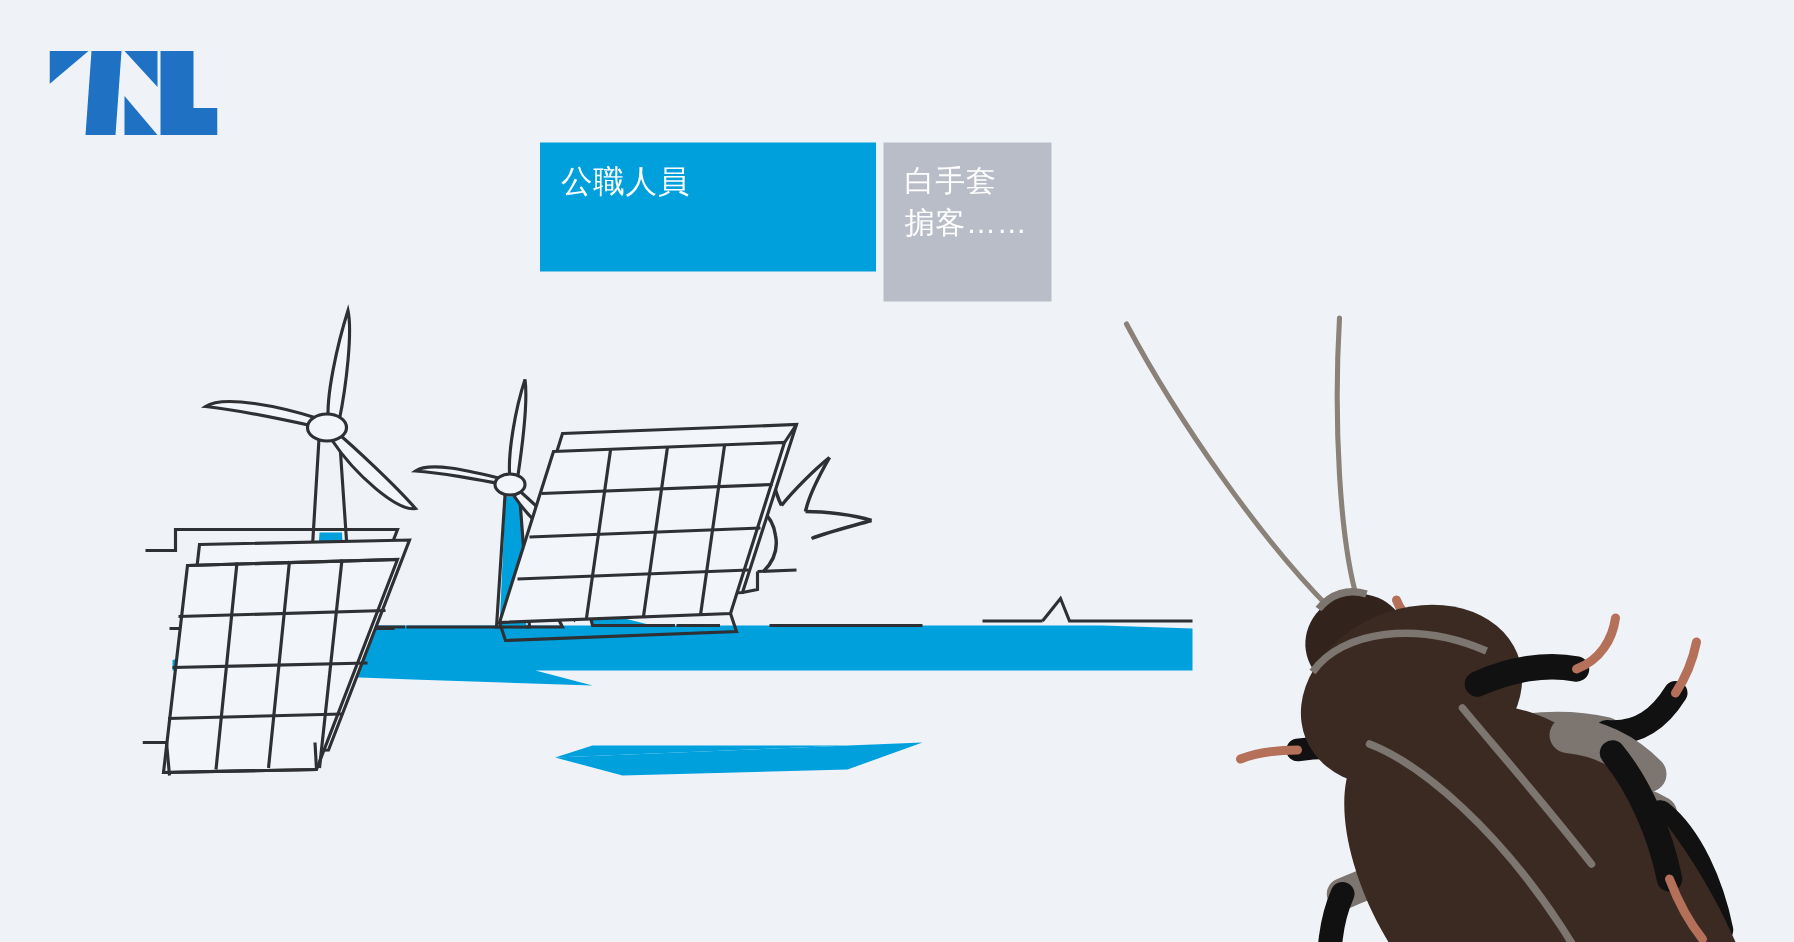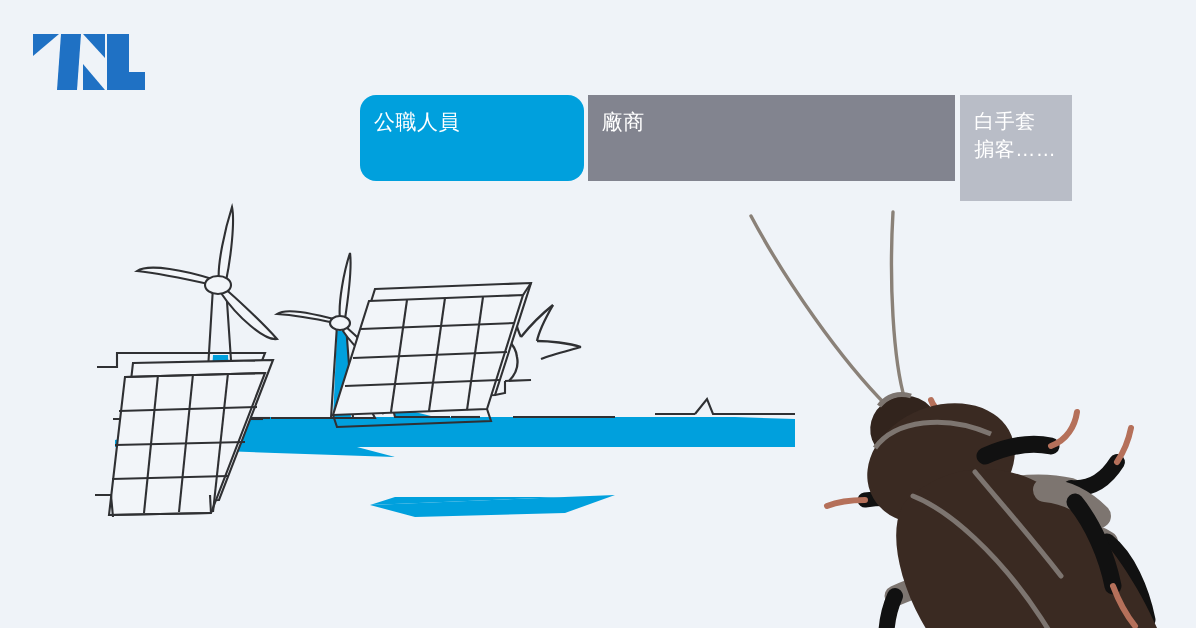--- a/index.html
+++ b/index.html
@@ -99,25 +99,22 @@
       <polygon points="28,0 48,0 44,56 24,56" fill="#1f71c4"></polygon>
 
       <polygon points="50,0 72,0 72,24" fill="#1f71c4"></polygon>
       <polygon points="50,30 72,56 50,56" fill="#1f71c4"></polygon>
 
       <polygon points="74,0 96,0 96,38 112,38 112,56 74,56" fill="#1f71c4"></polygon>
     </svg>
   </div>
 
   <div id="bar-chart">
-    <div class="bar-seg" id="seg-0" style="background: rgb(0, 160, 221); width: 224px; height: 86px; border-radius: 16px;">
+    <div class="bar-seg" id="seg-0" style="background: rgb(0, 160, 221); width: 224px; height: 86px;">
       <span class="seg-label">公職人員</span>
-    </div>
-    <div class="bar-seg" id="seg-1" style="background: rgb(130, 132, 143); width: 368px; height: 86px;">
-      <span class="seg-label">廠商</span>
     </div>
     <div class="bar-seg" id="seg-2" style="background: rgb(185, 189, 199); width: 112px; height: 106px;">
       <span class="seg-label">白手套</span>
       <span class="seg-label">掮客……</span>
     </div>
   </div>
 
   <div id="illustration">
     <svg viewBox="0 0 720 360" width="720" height="360">
 

